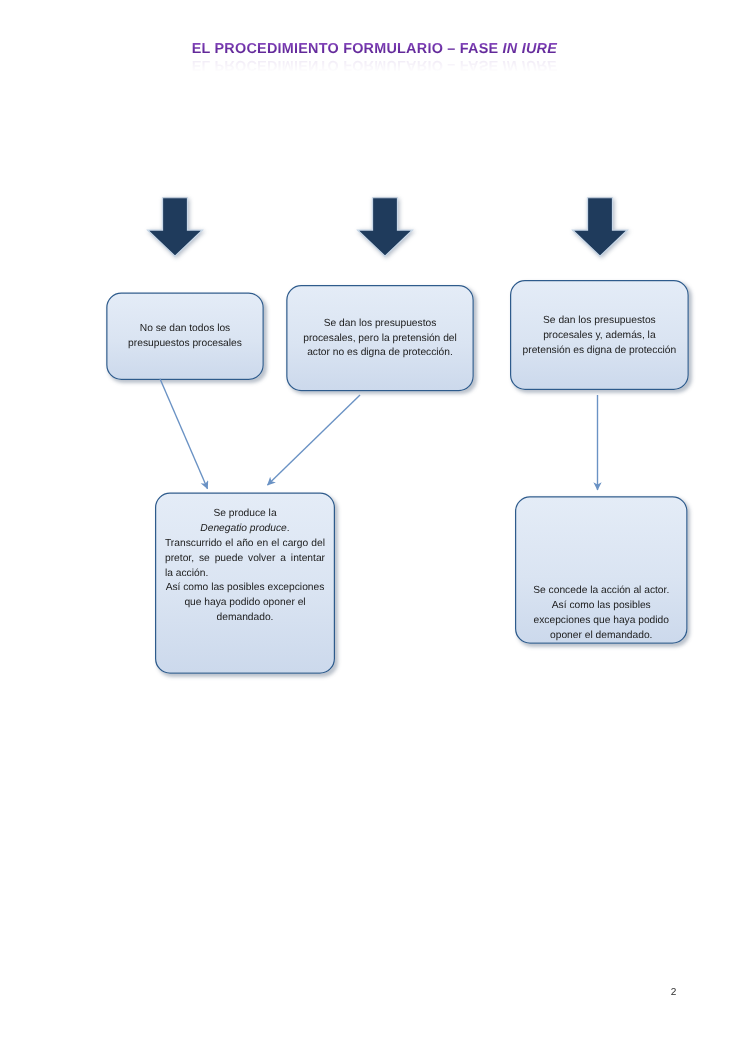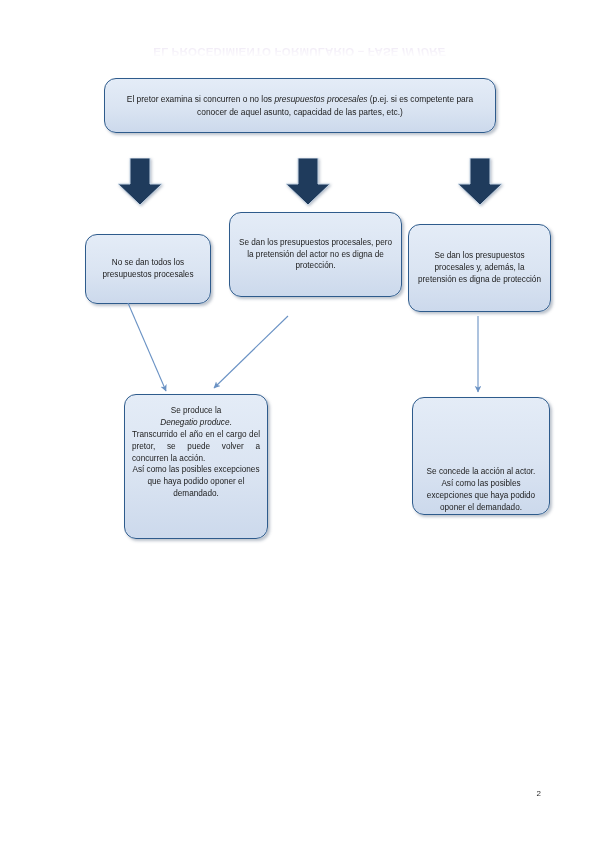--- a/index.html
+++ b/index.html
@@ -91,22 +91,22 @@
   #box-top {
     left: 104px;  top: 78px;
     width: 392px; height: 55px;
     font-size: 8.4px;
   }
   #box-opt-1 {
     left: 85px;  top: 234px;
     width: 126px; height: 70px;
   }
   #box-opt-2 {
-    left: 229px; top: 212px;
-    width: 173px; height: 85px;
+    left: 229px; top: 228px;
+    width: 150px; height: 85px;
   }
   #box-opt-3 {
     left: 408px; top: 224px;
     width: 143px; height: 88px;
   }
   #box-result-1 {
     left: 124px; top: 394px;
     width: 144px; height: 145px;
     align-items: flex-start;
   }
@@ -154,24 +154,24 @@
   }
 </style>
 </head>
 <body>
 
 <div class="page">
 
   <div class="doc-title-reflection" aria-hidden="true">
     <span>EL PROCEDIMIENTO FORMULARIO – FASE </span><span class="it">IN IURE</span>
   </div>
-
-  <div class="rbox" id="box-top">
-    <div class="inner"><span>El pretor examina si concurren o no los </span><span class="it">presupuestos procesales</span><span> (p.ej. si es competente para conocer de aquel asunto, capacidad de las partes, etc.)</span></div>
-  </div>
+  <div class="doc-title">
+    <span>EL PROCEDIMIENTO FORMULARIO – FASE </span><span class="it">IN IURE</span>
+  </div>
+
 
   <div class="block-arrow" id="arrow-down-1">
     <svg viewBox="0 0 46 48" xmlns="http://www.w3.org/2000/svg">
       <polygon points="13,0 33,0 33,26 45,26 23,47 1,26 13,26" fill="#1f3b5c" stroke="#c9d8e8" stroke-width="1"></polygon>
     </svg>
   </div>
   <div class="block-arrow" id="arrow-down-2">
     <svg viewBox="0 0 46 48" xmlns="http://www.w3.org/2000/svg">
       <polygon points="13,0 33,0 33,26 45,26 23,47 1,26 13,26" fill="#1f3b5c" stroke="#c9d8e8" stroke-width="1"></polygon>
     </svg>
@@ -220,21 +220,21 @@
         </marker>
       </defs>
       <line x1="16" y1="6" x2="16" y2="82" stroke="#6a92c4" stroke-width="1.1" marker-end="url(#mk3)"></line>
     </svg>
   </div>
 
   <div class="rbox" id="box-result-1">
     <div class="inner">
       <div><span>Se produce la </span></div>
       <div><span class="it">Denegatio produce</span><span>.</span></div>
-      <div class="inner just" style="padding:0">Transcurrido el año en el cargo del pretor, se puede volver a concurren la acción.</div>
+      <div class="inner just" style="padding:0">Transcurrido el año en el cargo del pretor, se puede volver a intentar la acción.</div>
       <div>Así como las posibles excepciones que haya podido oponer el demandado.</div>
     </div>
   </div>
 
   <div class="rbox" id="box-result-2">
     <div class="inner">
       <div>Se concede la acción al actor.</div>
       <div>Así como las posibles excepciones que haya podido oponer el demandado.</div>
     </div>
   </div>

